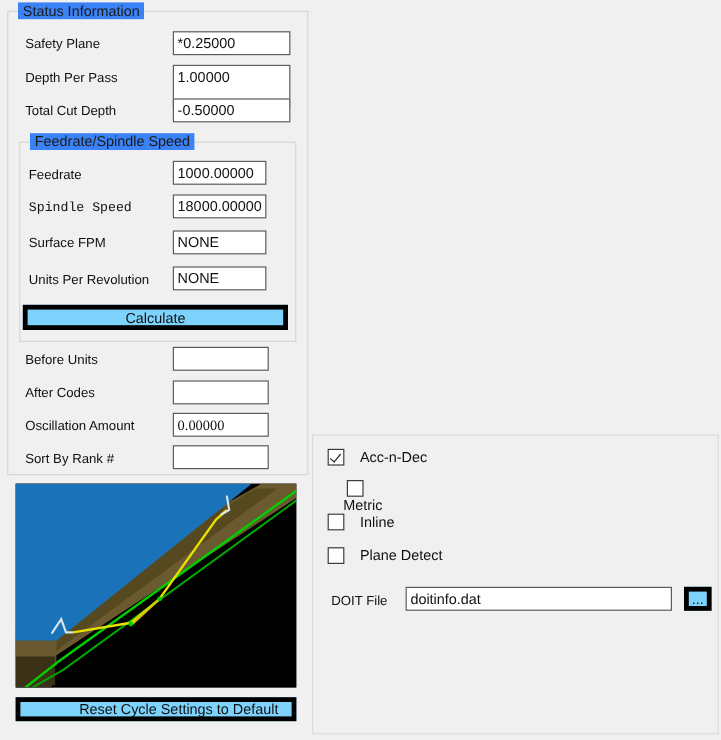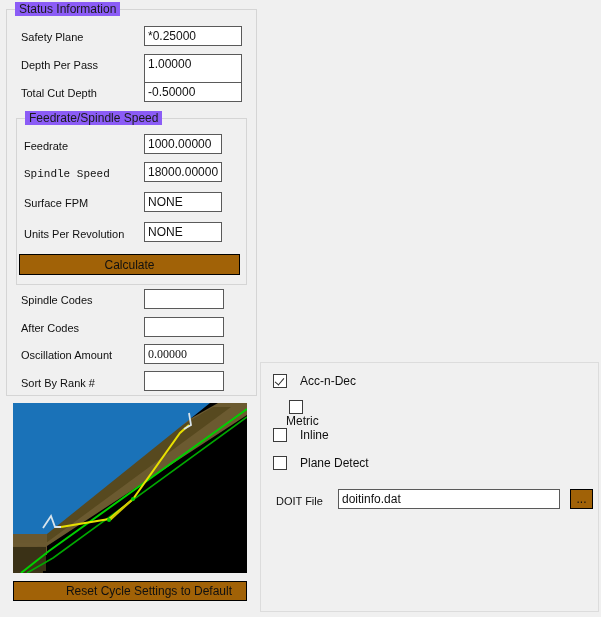--- a/index.html
+++ b/index.html
@@ -21,21 +21,21 @@
   .groupbox {
     position: absolute;
     border: 1px solid #d5d5d5;
     background: transparent;
   }
   .groupbox > .gb-label {
     position: absolute;
     top: -8px;
     left: 8px;
     padding: 0 4px;
-    background: #8b5cf6;
+    background: #3b82f6;
     font-size: 12px;
     color: #1a1a1a;
     white-space: nowrap;
   }
 
   .panel {
     position: absolute;
     border: 1px solid #dcdcdc;
     background: #f0f0f0;
   }
@@ -58,22 +58,22 @@
     color: #101010;
     line-height: 18px;
     padding: 0 3px;
     white-space: nowrap;
     overflow: hidden;
   }
 
   .button {
     position: absolute;
     box-sizing: border-box;
-    border: 1px solid #000000;
-    background: #a16207;
+    border: 4px solid #000000;
+    background: #7dd3fc;
     font-family: "Liberation Sans", sans-serif;
     font-size: 12px;
     color: #101010;
     text-align: center;
     white-space: nowrap;
     display: flex;
     align-items: center;
     justify-content: center;
     cursor: default;
   }
@@ -168,21 +168,21 @@
 <div class="textbox" style="left:144px; top:162px; width:78px; height:20px;">18000.00000</div>
 
 <span class="fld-label" style="left:24px; top:196px;">Surface FPM</span>
 <div class="textbox" style="left:144px; top:192px; width:78px; height:20px;">NONE</div>
 
 <span class="fld-label" style="left:24px; top:227px;">Units Per Revolution</span>
 <div class="textbox" style="left:144px; top:222px; width:78px; height:20px;">NONE</div>
 
 <div class="button" style="left:19px; top:254px; width:221px; height:21px;">Calculate</div>
 
-<span class="fld-label" style="left:21px; top:293px;">Spindle Codes</span>
+<span class="fld-label" style="left:21px; top:293px;">Before Units</span>
 <div class="textbox" style="left:144px; top:289px; width:80px; height:20px;"></div>
 
 <span class="fld-label" style="left:21px; top:321px;">After Codes</span>
 <div class="textbox" style="left:144px; top:317px; width:80px; height:20px;"></div>
 
 <span class="fld-label" style="left:21px; top:348px;">Oscillation Amount</span>
 <div class="textbox" style="left:144px; top:344px; width:80px; height:20px;font-family:Liberation Serif, serif;">0.00000</div>
 
 <span class="fld-label" style="left:21px; top:376px;">Sort By Rank #</span>
 <div class="textbox" style="left:144px; top:371px; width:80px; height:20px;"></div>

